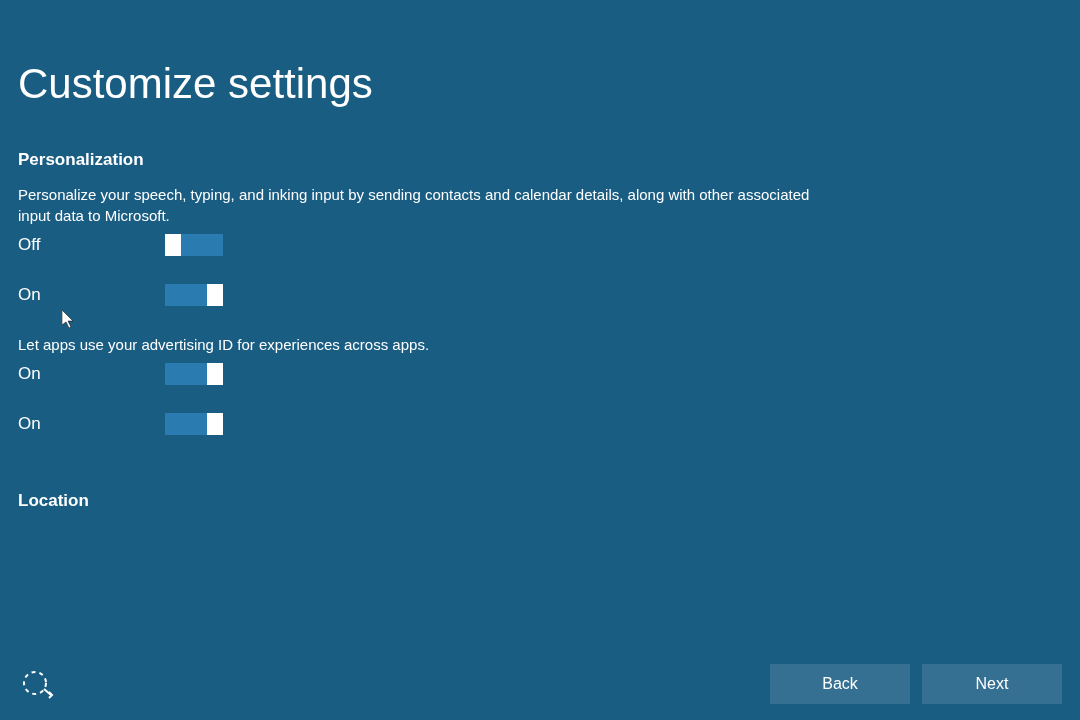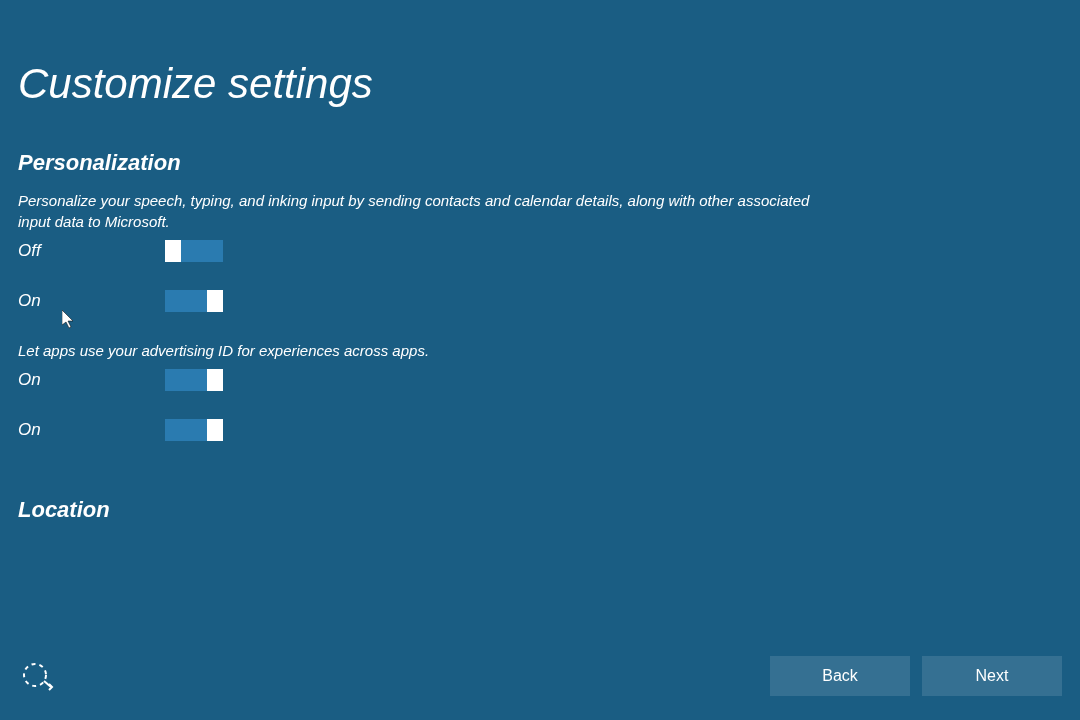--- a/index.html
+++ b/index.html
@@ -7,29 +7,28 @@
       width: 1080px;
       height: 720px;
       background: #1a5d83;
       color: #ffffff;
       font-family: "Segoe UI", Arial, sans-serif;
       overflow: hidden;
       position: relative;
     }
     .content {
       padding: 60px 18px 0 18px;
-      font-style: italic;
     }
     .page-title {
       font-size: 42px;
       font-weight: 300;
       margin-bottom: 42px;
     }
     .section-heading {
-      font-size: 22px;
+      font-size: 17px;
       font-weight: 600;
       margin-bottom: 14px;
     }
     .setting-block {
       margin-bottom: 28px;
       max-width: 800px;
     }
     .setting-desc {
       font-size: 15px;
       font-weight: 400;
@@ -62,21 +61,21 @@
     .toggle.off .toggle-thumb { left: 0; }
     .toggle.on .toggle-thumb { right: 0; }
     .location-section { margin-top: 56px; }
     .footer {
       position: absolute;
       bottom: 0;
       left: 0;
       right: 0;
       height: 64px;
       display: flex;
-      align-items: flex-start;
+      align-items: center;
       padding: 0 18px 8px 18px;
     }
     .ease-access {
       width: 40px;
       height: 40px;
       display: flex;
       align-items: center;
       justify-content: center;
       cursor: pointer;
     }

